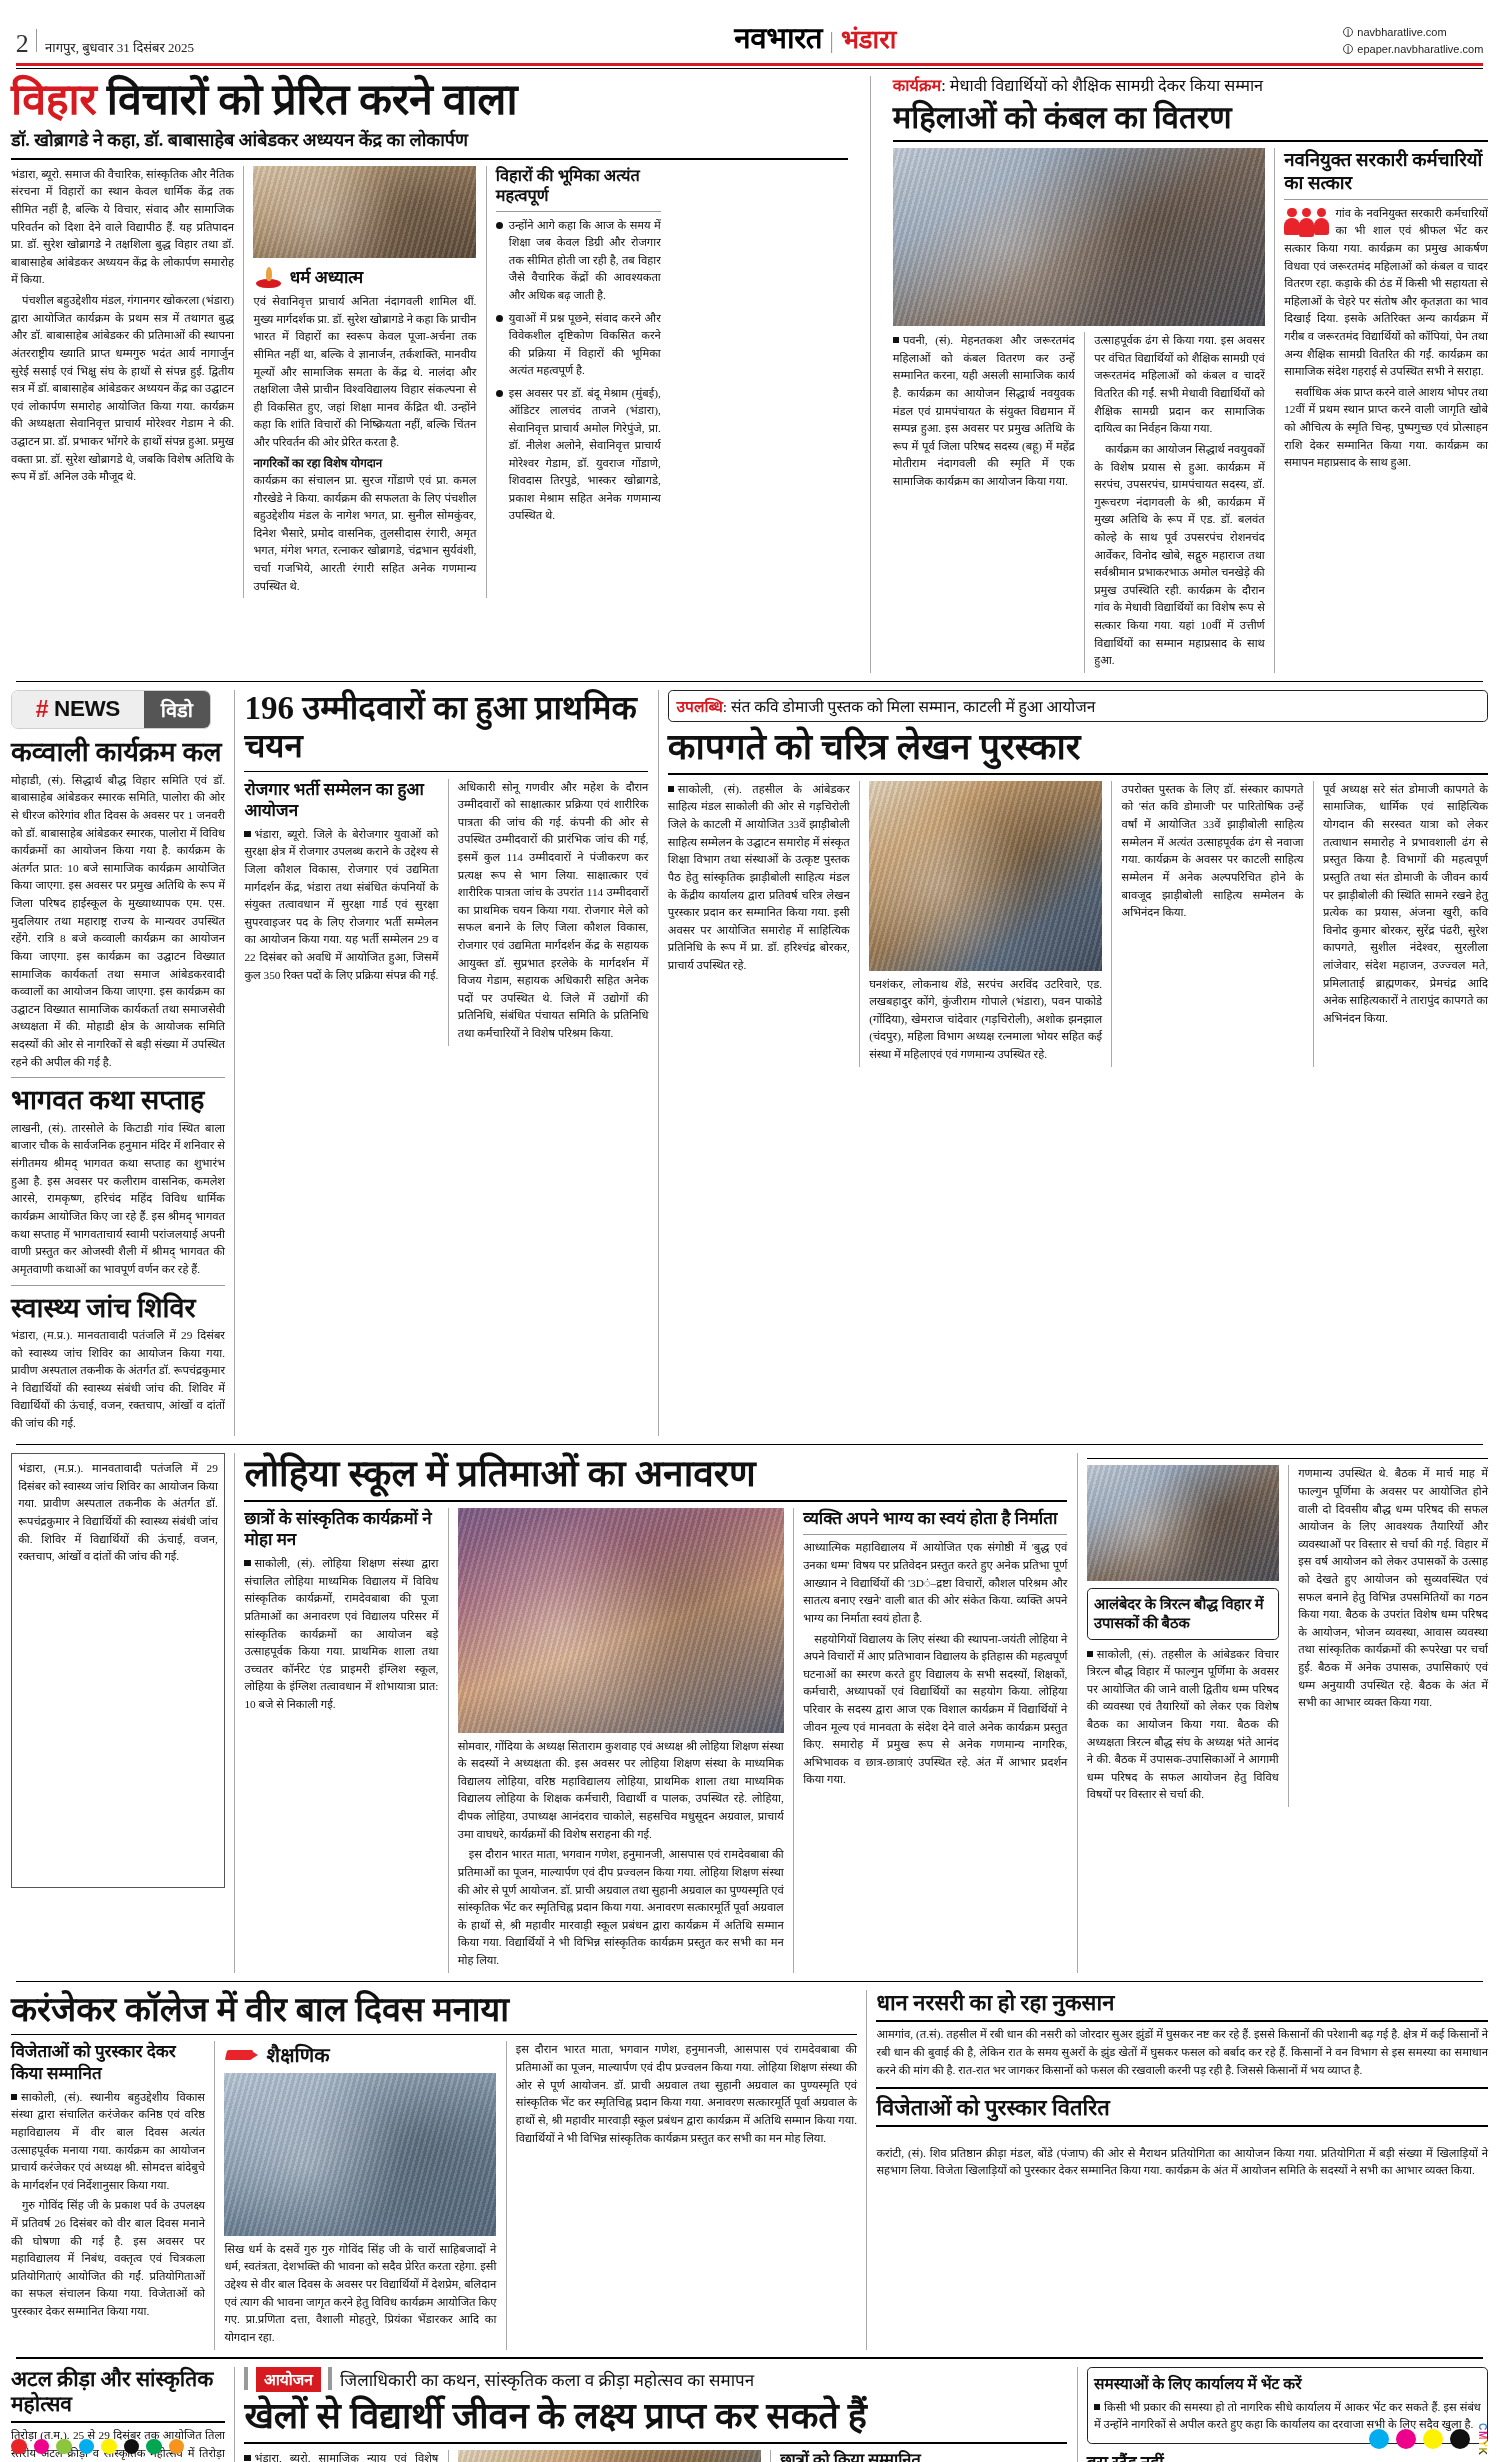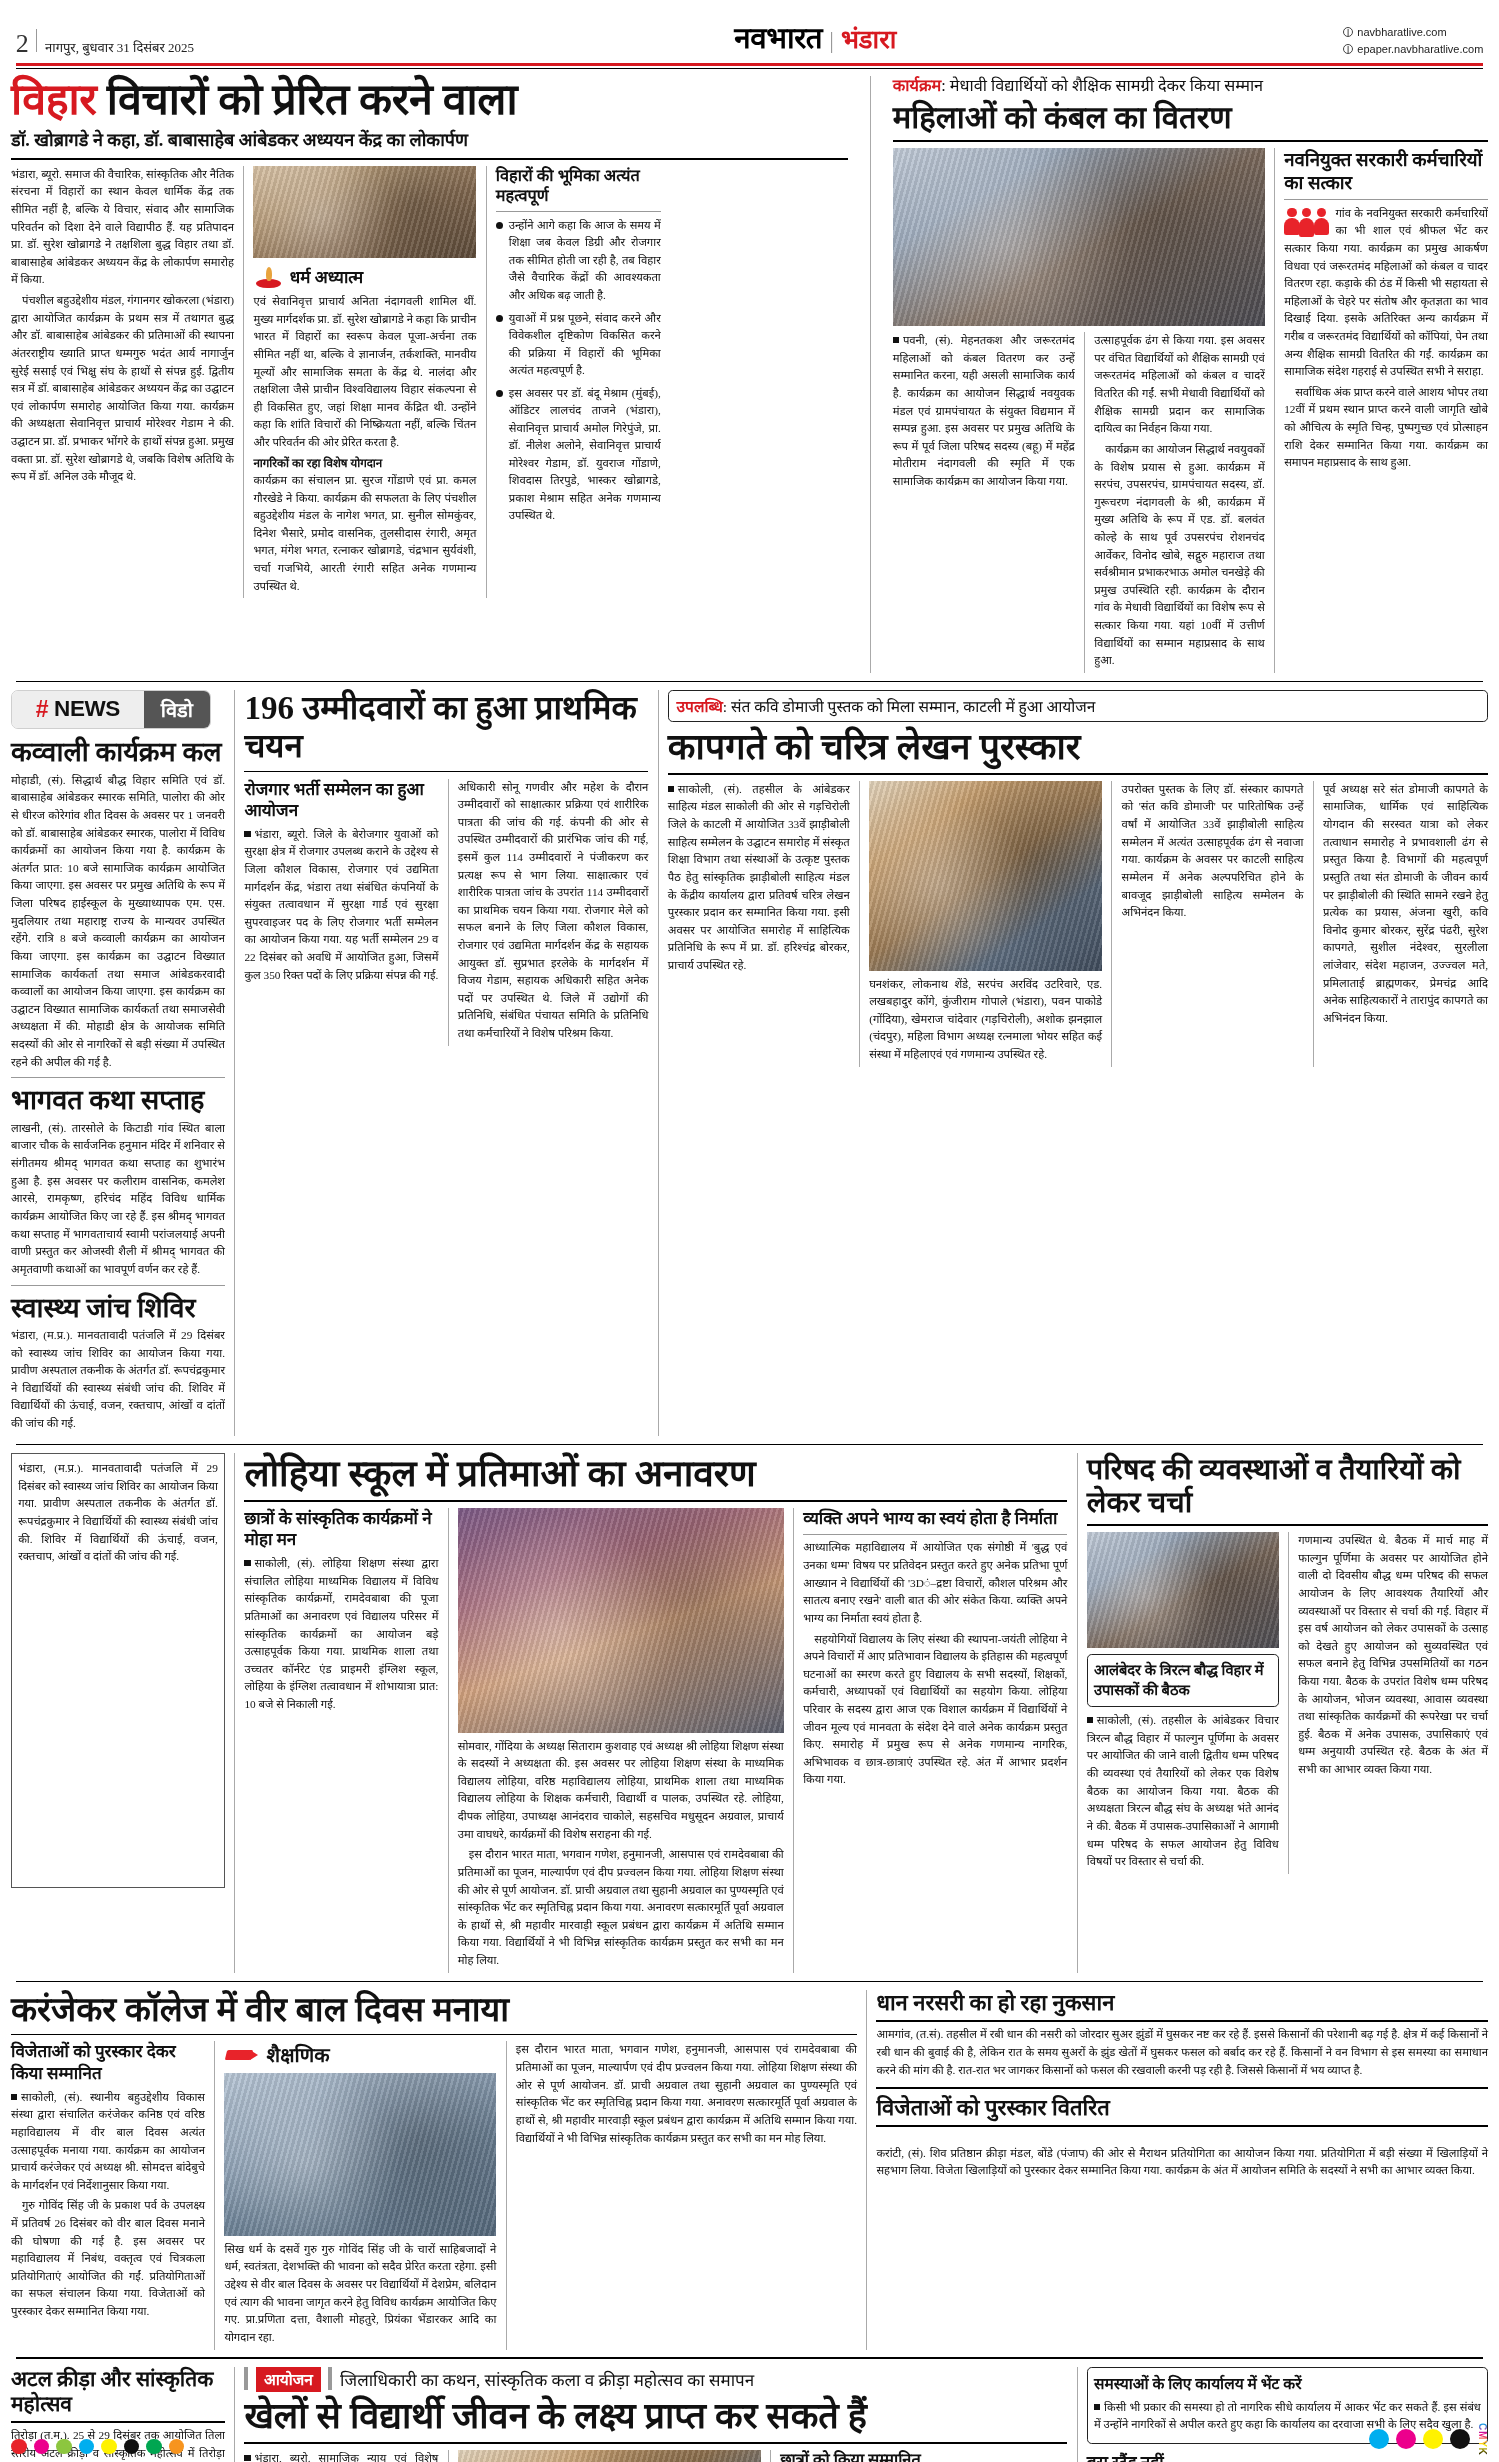--- a/index.html
+++ b/index.html
@@ -341,21 +341,20 @@
             <p class="noind">आध्यात्मिक महाविद्यालय में आयोजित एक संगोष्ठी में 'बुद्ध एवं उनका धम्म' विषय पर प्रतिवेदन प्रस्तुत करते हुए अनेक प्रतिभा पूर्ण आख्यान ने विद्यार्थियों की '3Dं–द्रष्टा विचारों, कौशल परिश्रम और सातत्य बनाए रखने' वाली बात की ओर संकेत किया. व्यक्ति अपने भाग्य का निर्माता स्वयं होता है.</p>
             <p>सहयोगियों विद्यालय के लिए संस्था की स्थापना-जयंती लोहिया ने अपने विचारों में आए प्रतिभावान विद्यालय के इतिहास की महत्वपूर्ण घटनाओं का स्मरण करते हुए विद्यालय के सभी सदस्यों, शिक्षकों, कर्मचारी, अध्यापकों एवं विद्यार्थियों का सहयोग किया. लोहिया परिवार के सदस्य द्वारा आज एक विशाल कार्यक्रम में विद्यार्थियों ने जीवन मूल्य एवं मानवता के संदेश देने वाले अनेक कार्यक्रम प्रस्तुत किए. समारोह में प्रमुख रूप से अनेक गणमान्य नागरिक, अभिभावक व छात्र-छात्राएं उपस्थित रहे. अंत में आभार प्रदर्शन किया गया.</p>
           </div>
         </div>
       </div>
     </div>
 
     <div class="vr"></div>
 
     <div style="flex:1;">
-      <h2 class="mid" style="font-size:29px;">परिषद की व्यवस्थाओं व तैयारियों को लेकर चर्चा</h2>
       <div class="hr-blk" style="margin-top:4.7px;"></div>
       <div style="display:flex; gap:9.3px; margin-top:6.2px;">
         <div style="width:192px;">
           <div class="photo crowd" style="width:100%; height:116px;"></div>
           <div class="box" style="padding:6.2px; margin-top:6.2px;">
             <div class="sub" style="font-size:14.7px; line-height:1.3;">आलंबेदर के त्रिरत्न बौद्ध विहार में उपासकों की बैठक</div>
           </div>
           <div class="body-txt" style="margin-top:5.4px;">
             <p class="noind"><span class="sqr"></span><span>साकोली, (सं). तहसील के आंबेडकर विचार त्रिरत्न बौद्ध विहार में फाल्गुन पूर्णिमा के अवसर पर आयोजित की जाने वाली द्वितीय धम्म परिषद की व्यवस्था एवं तैयारियों को लेकर एक विशेष बैठक का आयोजन किया गया. बैठक की अध्यक्षता त्रिरत्न बौद्ध संघ के अध्यक्ष भंते आनंद ने की. बैठक में उपासक-उपासिकाओं ने आगामी धम्म परिषद के सफल आयोजन हेतु विविध विषयों पर विस्तार से चर्चा की.</span></p>
           </div>

